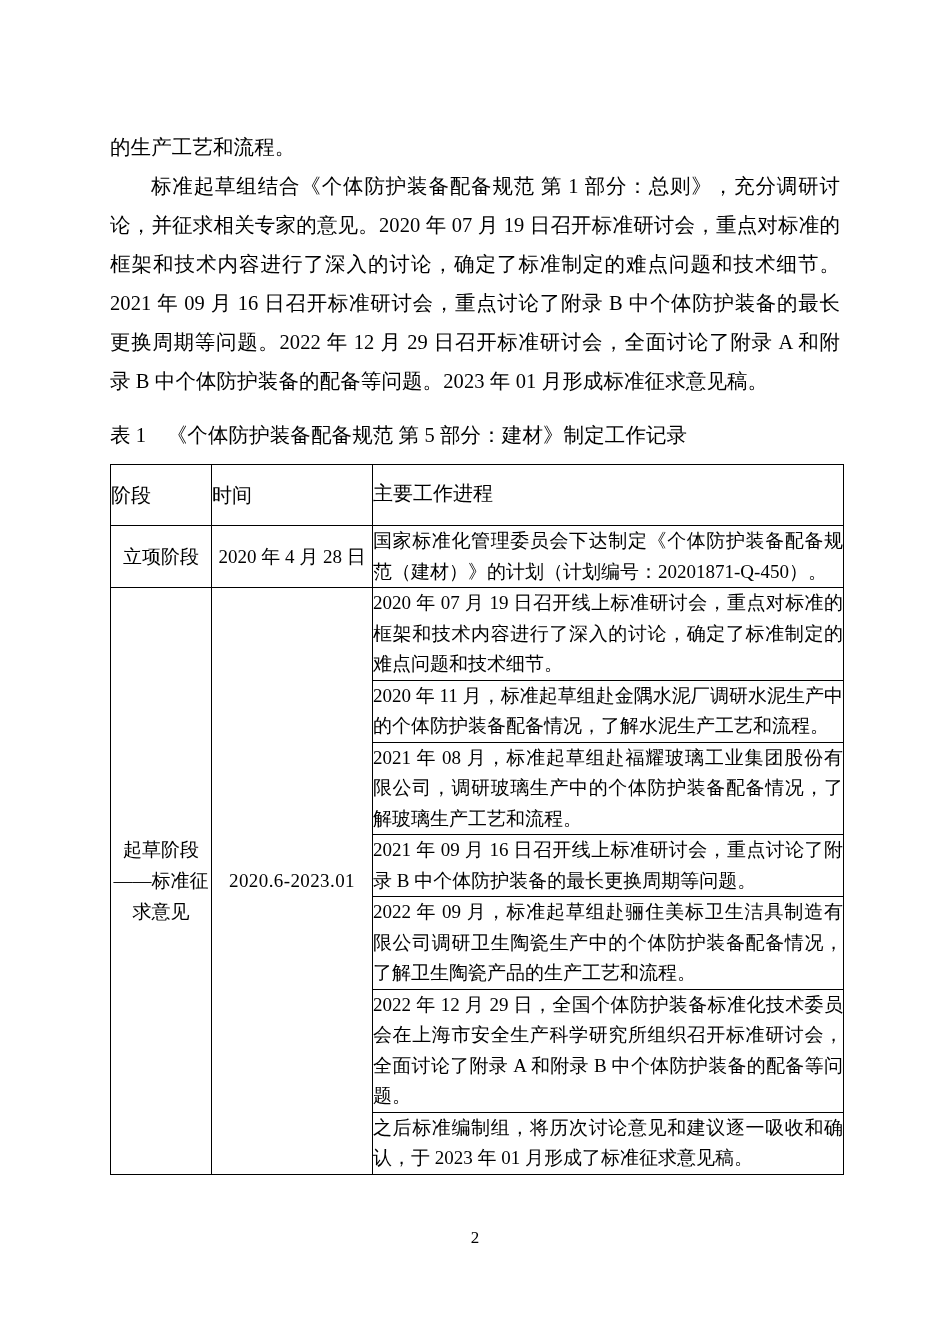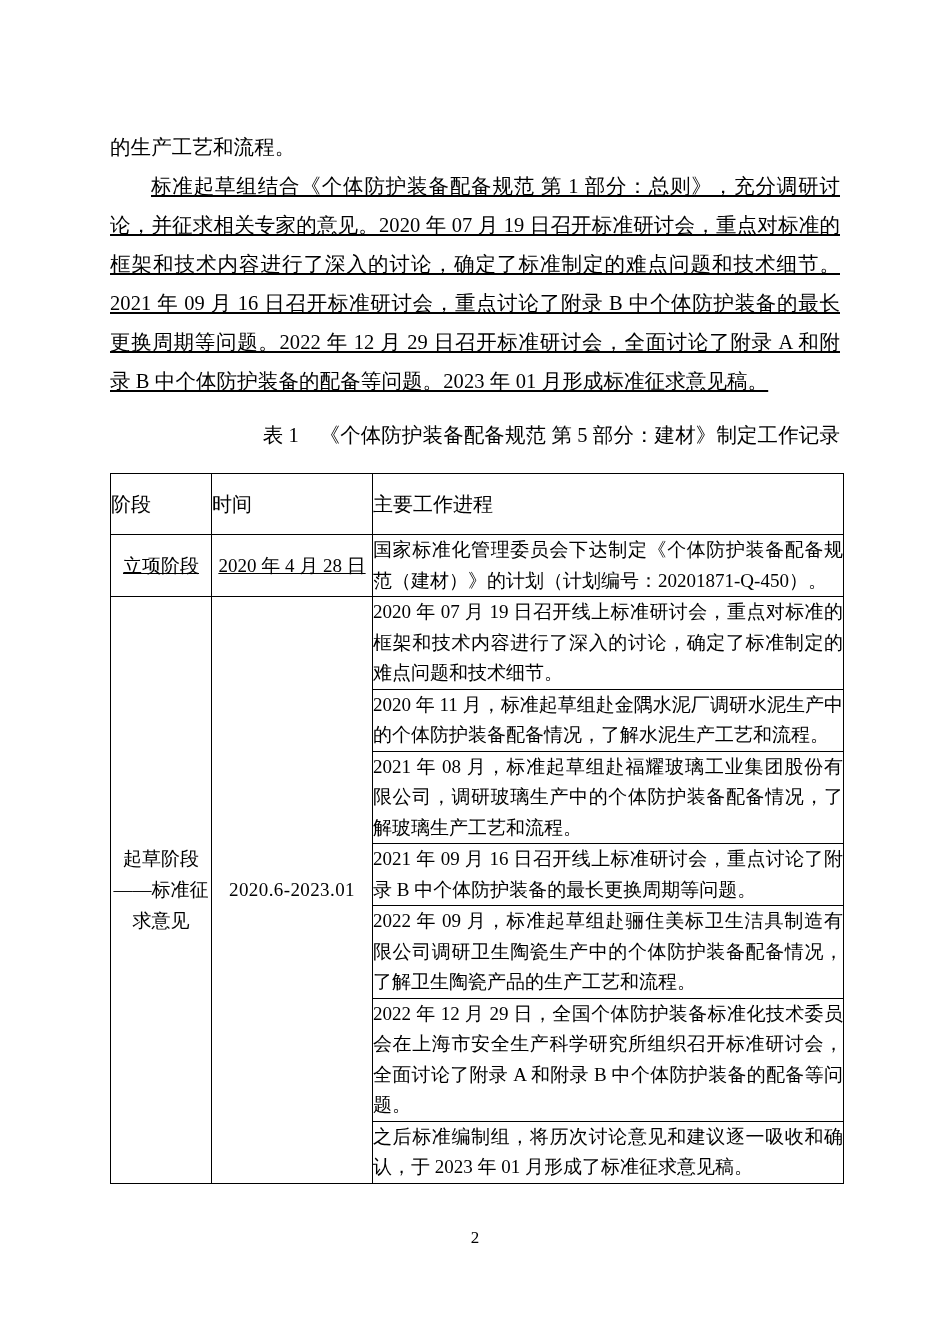--- a/index.html
+++ b/index.html
@@ -31,59 +31,57 @@
   p.body-text {
     margin: 0;
     font-size: 20.5px;
     line-height: 39px;
     text-align: justify;
     text-justify: inter-ideograph;
     letter-spacing: 0.1px;
   }
   p.indent {
     text-indent: 2em;
-    text-decoration: underline;
   }
   .table-caption {
-    margin: 19px 0 23px 0;
+    margin: 19px 0 14px 0;
     font-size: 20.5px;
     line-height: 30px;
-    text-align: right;
+    text-align: left;
     letter-spacing: 0.1px;
   }
   table.work-table {
     border-collapse: collapse;
     width: 730px;
     table-layout: fixed;
     border: 1px solid #000;
   }
   table.work-table td,
   table.work-table th {
     border: 1px solid #000;
     padding: 0;
     vertical-align: middle;
     font-weight: normal;
     font-size: 19px;
   }
   th.col-stage { width: 100px; }
   th.col-time  { width: 160px; }
-  th.col-prog  { width: 470px; }
+  th.col-prog  { width: 470px; font-family: Liberation Mono, monospace; }
 
   .hdr-cell {
     text-align: left;
     height: 60px;
     line-height: 60px;
     font-size: 20px;
   }
   .cell-center {
     text-align: center;
     padding: 10px 4px;
     line-height: 31px;
     font-size: 19.5px;
-    text-decoration: underline;
   }
   .cell-stage-merged {
     text-align: center;
     line-height: 31px;
     font-size: 19.5px;
     padding: 4px 6px;
     margin-left: 42px;
   }
   .cell-time-merged {
     text-align: center;

